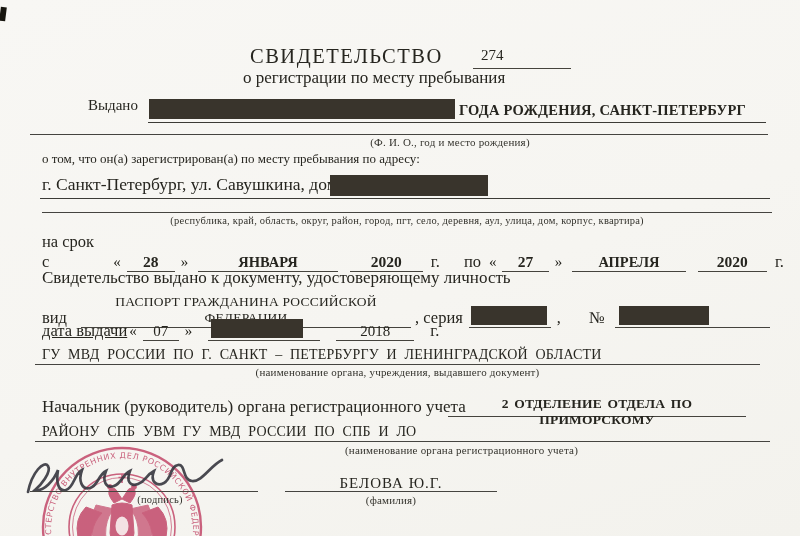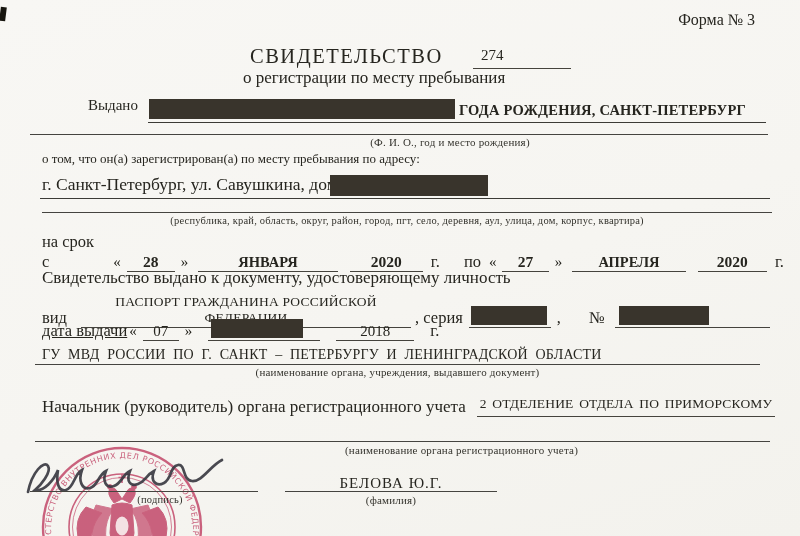--- a/index.html
+++ b/index.html
@@ -21,21 +21,20 @@
   .stamp-svg{position:absolute;left:36px;top:441px;z-index:2;}
   .sig-svg{position:absolute;left:22px;top:450px;z-index:3;}
 </style>
 </head>
 <body>
 
 <div class="page">
 
   <div class="abs" style="left:0;top:7px;width:6px;height:14px;background:#17150f;transform:rotate(7deg);"></div>
 
-  <div class="abs" style="left:620px;top:11px;width:135px;text-align:right;font-size:16px;">Форма № 3</div>
 
   <div class="abs" style="left:250px;top:45px;font-size:20.5px;letter-spacing:1.5px;">СВИДЕТЕЛЬСТВО</div>
   <div class="cell" style="left:473px;top:46px;width:98px;height:22px;text-align:left;">
     <span style="font-size:15px;padding-left:8px;">274</span>
   </div>
   <div class="abs" style="left:243px;top:68px;font-size:17px;">о регистрации по месту пребывания</div>
 
   <div class="abs" style="left:88px;top:97px;font-size:15px;">Выдано</div>
   <div class="abs" style="left:148px;top:96px;width:618px;height:26px;border-bottom:1.6px solid #3c3b36;">
     <div class="bar" style="left:1px;top:3px;width:306px;height:20px;"></div>
@@ -96,21 +95,22 @@
     </span>
     <span class="fcell" style="width:78px;font-size:15px;margin-left:16px;">2018</span>
     <span style="margin-left:16px;">г.</span>
   </div>
 
   <div class="abs up" style="left:42px;top:347px;font-size:14px;word-spacing:4px;">ГУ МВД РОССИИ ПО Г. САНКТ – ПЕТЕРБУРГУ И ЛЕНИНГРАДСКОЙ ОБЛАСТИ</div>
   <div class="rule" style="left:35px;top:364px;width:725px;"></div>
   <div class="cap" style="left:35px;top:366px;width:725px;">(наименование органа, учреждения, выдавшего документ)</div>
 
   <div class="abs" style="left:42px;top:397px;font-size:17px;">Начальник (руководитель) органа регистрационного учета</div>
-  <div class="cell up" style="left:477px;top:396px;width:298px;height:20px;font-size:13.5px;word-spacing:2px;">2 ОТДЕЛЕНИЕ ОТДЕЛА ПО ПРИМОРСКОМУ</div>
+  <div class="cell up" style="left:448px;top:396px;width:298px;height:20px;font-size:13.5px;word-spacing:2px;font-weight:bold;">2 ОТДЕЛЕНИЕ ОТДЕЛА ПО ПРИМОРСКОМУ</div>
+  <div class="abs up" style="left:42px;top:424px;font-size:14px;word-spacing:4px;z-index:4;">РАЙОНУ СПБ УВМ ГУ МВД РОССИИ ПО СПБ И ЛО</div>
   <div class="rule" style="left:35px;top:441px;width:735px;z-index:4;"></div>
   <div class="cap" style="left:178px;top:444px;width:400px;text-align:right;">(наименование органа регистрационного учета)</div>
 
   <svg class="stamp-svg" width="172" height="172" viewBox="0 0 172 172">
     <defs>
       <path id="arcTop" d="M 16 100 A 71 71 0 1 1 156 100" fill="none"></path>
       <path id="arcBottom" d="M 34 120 A 62 62 0 0 0 138 120" fill="none"></path>
       <filter id="soften" x="-10%" y="-10%" width="120%" height="120%">
         <feGaussianBlur stdDeviation="0.45"></feGaussianBlur>
       </filter>

